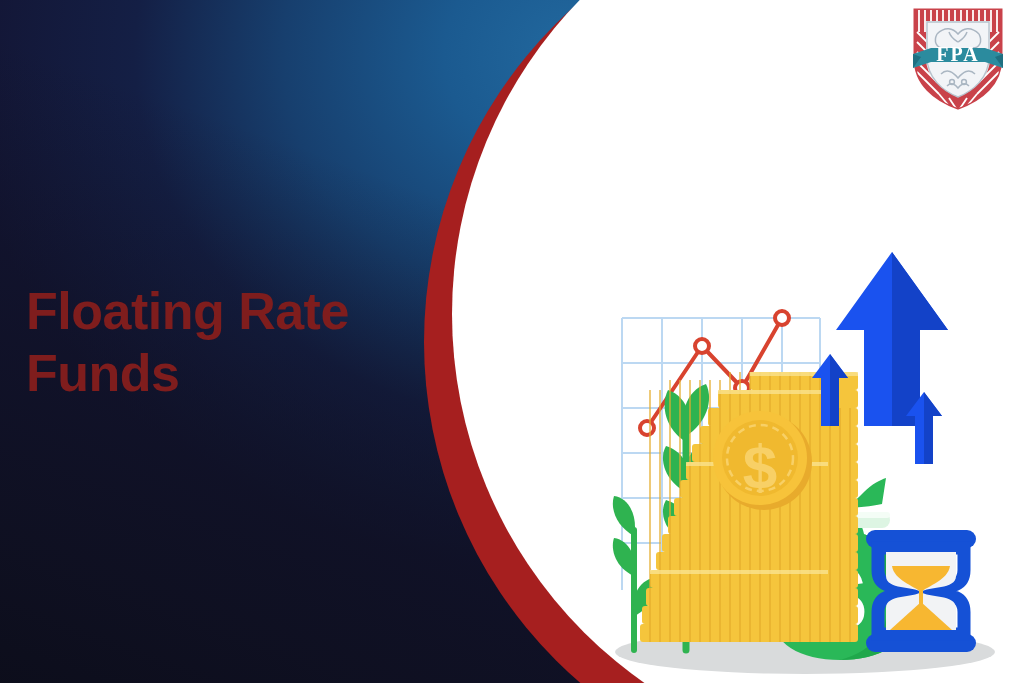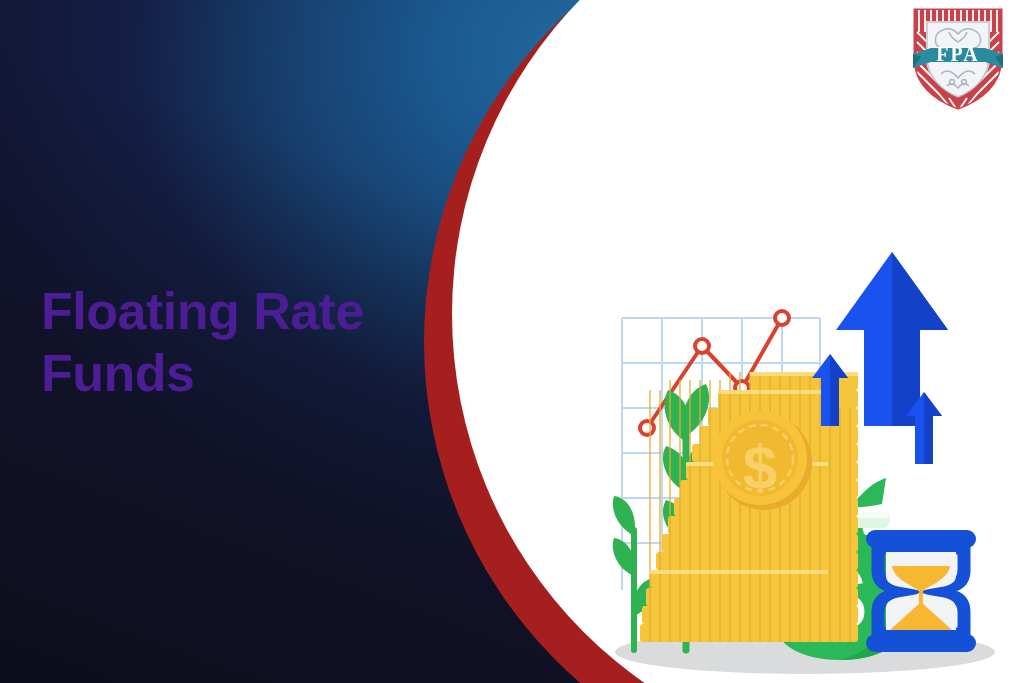--- a/index.html
+++ b/index.html
@@ -43,23 +43,23 @@
   
   .logo{position:absolute;left:903px;top:2px;width:110px;height:112px;text-align:right;}
 
   
   .illus{position:absolute;left:590px;top:230px;width:410px;height:445px;}
   .illus svg{display:block;}
 
   
   .title{
     position:absolute;
-    left:41px;top:281px;
+    left:26px;top:281px;
     width:430px;
-    color:#4c1d95;
+    color:#7f1d1d;
     font-size:52px;
     line-height:1.19;
     font-weight:bold;
     letter-spacing:-0.5px;
     font-family:"Liberation Sans",sans-serif;
     white-space:pre-line;
   }
 </style>
 </head>
 <body>

